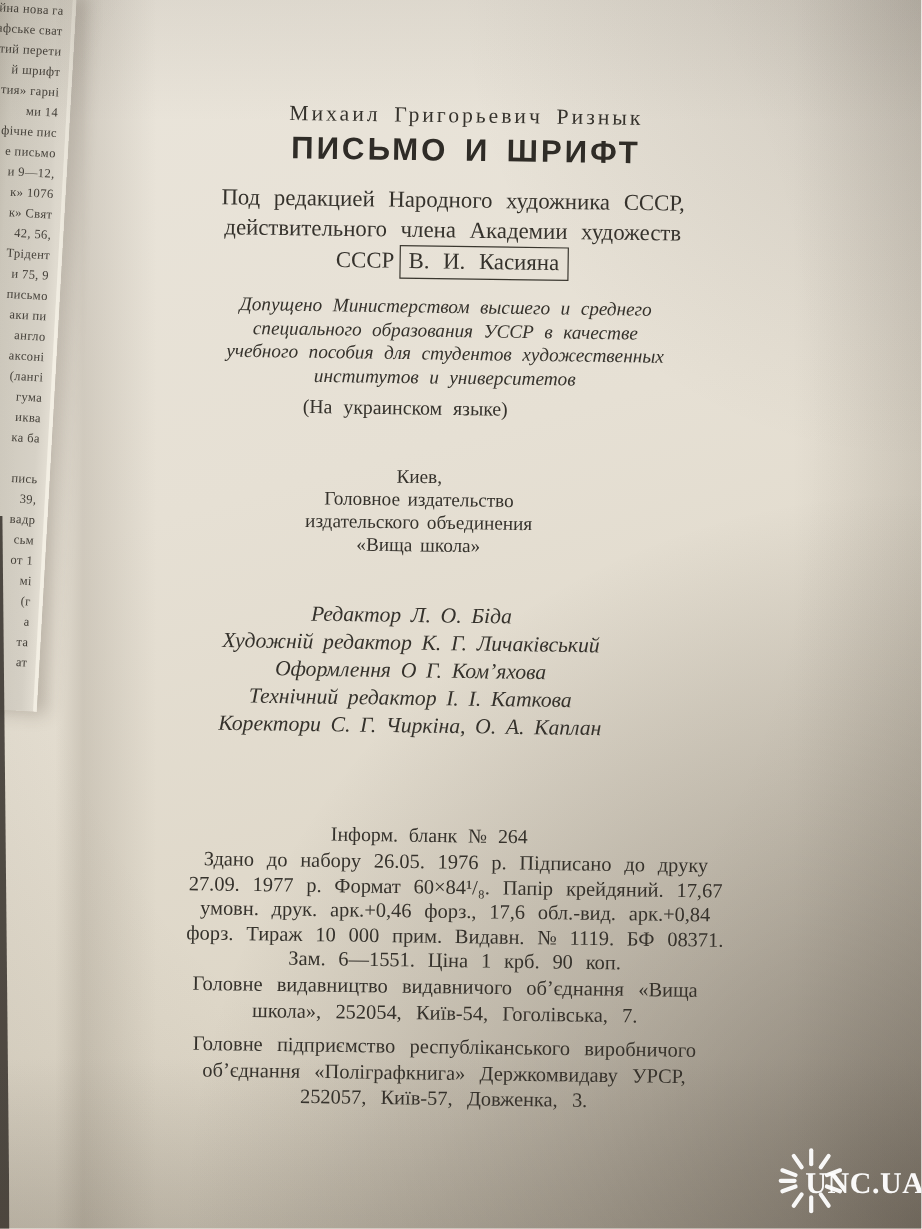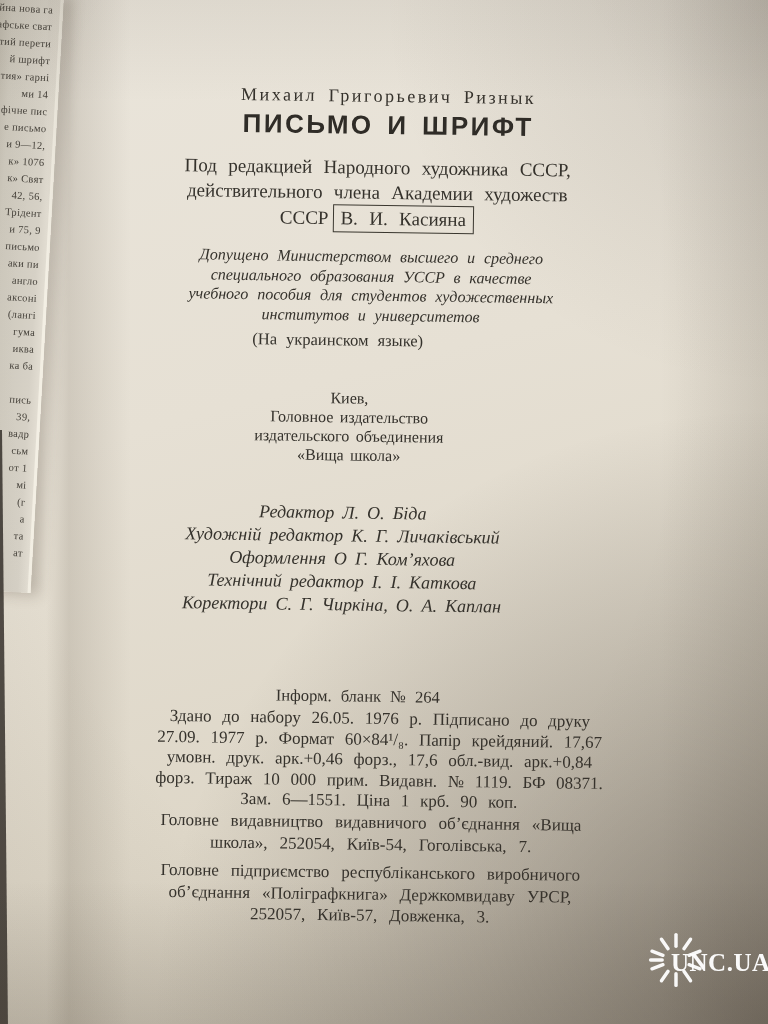--- a/index.html
+++ b/index.html
@@ -46,21 +46,21 @@
   
   .vignette{position:absolute;inset:0;pointer-events:none;background:
     radial-gradient(circle at 100% 100%, rgba(58,50,42,.50) 0%, rgba(58,50,42,.26) 22%, rgba(58,50,42,0) 48%),
     radial-gradient(circle at 100% 0%, rgba(60,52,44,.14) 0%, rgba(60,52,44,0) 30%),
     linear-gradient(90deg, rgba(90,80,66,0) 6%, rgba(90,80,66,.16) 9%, rgba(90,80,66,0) 17%),
     linear-gradient(90deg, rgba(0,0,0,0) 86%, rgba(75,66,54,.12) 100%),
     linear-gradient(0deg, rgba(70,62,50,.16) 0%, rgba(70,62,50,0) 14%),
     linear-gradient(180deg, rgba(80,72,60,.08) 0%, rgba(80,72,60,0) 10%),
     radial-gradient(ellipse at 45% 35%, rgba(0,0,0,0) 55%, rgba(75,66,55,.12) 100%);}
   
-  .watermark{position:absolute;left:644px;top:928px;width:124px;height:72px;color:#fff;}
+  .watermark{position:absolute;left:644px;top:952px;width:124px;height:72px;color:#fff;}
   .wm-icon{position:absolute;left:2px;top:2px;width:60px;height:60px;opacity:.95;}
   .wm-text{position:absolute;left:27px;top:21px;font-family:"Liberation Serif",serif;
     font-weight:bold;font-size:25px;letter-spacing:.5px;opacity:.96;}
 </style>
 </head>
 <body>
 
 <div class="photo">
 
   <div class="left-strip">

